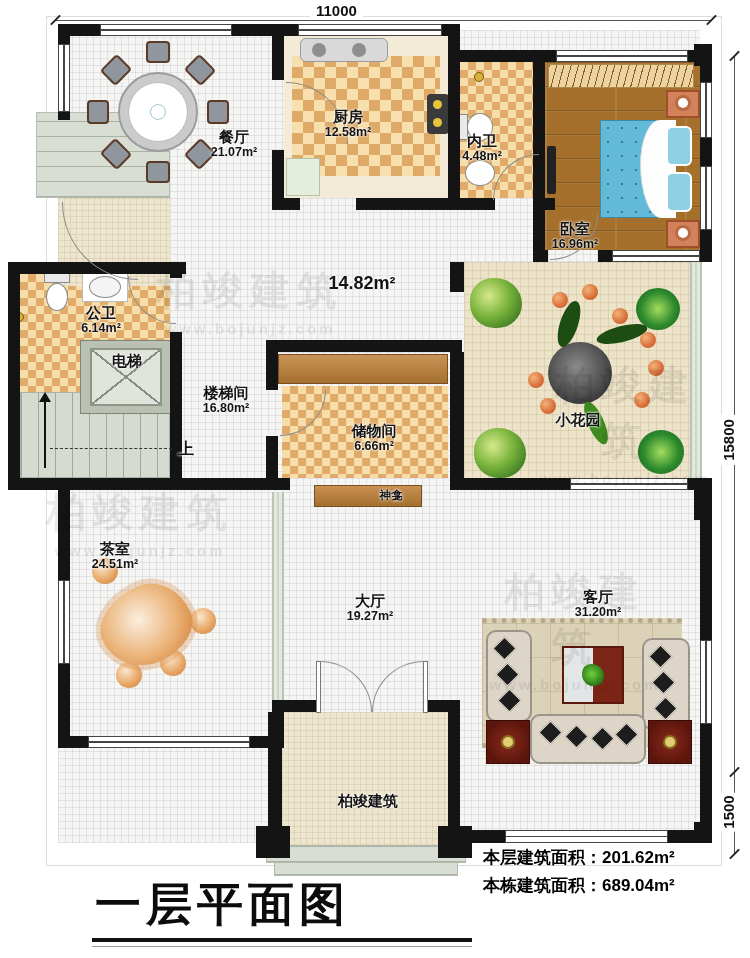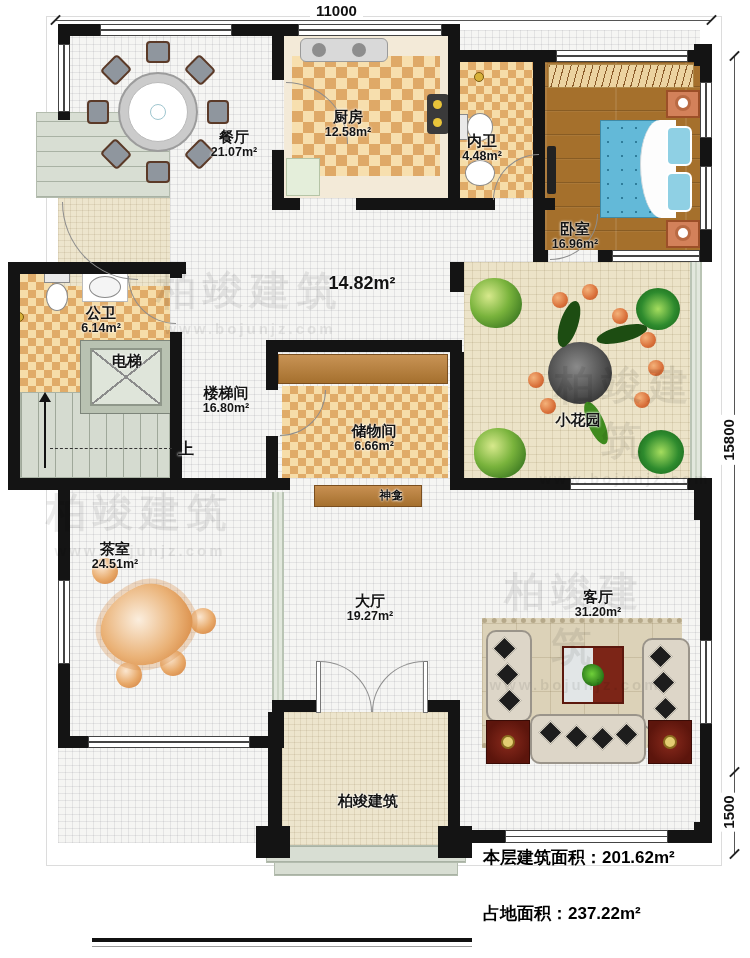--- a/index.html
+++ b/index.html
@@ -344,26 +344,27 @@
   <div class="a tick" style="left:705px;top:19px;"></div>
   <div class="a dim" style="left:310px;top:2px;background:#fff;padding:0 6px;">11000</div>
   <div class="a dimline" style="left:734px;top:56px;width:1px;height:716px;"></div>
   <div class="a tick" style="left:728px;top:55px;"></div>
   <div class="a tick" style="left:728px;top:771px;"></div>
   <div class="a dim" style="left:728px;top:440px;transform:translate(-50%,-50%) rotate(-90deg);background:#fff;padding:0 4px;">15800</div>
   <div class="a dimline" style="left:734px;top:772px;width:1px;height:82px;"></div>
   <div class="a tick" style="left:728px;top:853px;"></div>
   <div class="a dim" style="left:728px;top:812px;transform:translate(-50%,-50%) rotate(-90deg);background:#fff;padding:0 3px;">1500</div>
 
+  <div class="a" style="left:95px;top:874px;font-size:46px;font-weight:700;letter-spacing:5px;z-index:50;color:#0c0c0c;">一层平面图</div>
   <div class="a" style="left:92px;top:938px;width:380px;height:4px;background:#111;z-index:50;"></div>
   <div class="a" style="left:92px;top:946px;width:380px;height:1px;background:#9a9a9a;z-index:50;"></div>
 
   <div class="stat-row" style="top:846px;text-align:right;">
     <span>本层建筑面积：</span><span>201.62m²</span>
   </div>
-  <div class="stat-row" style="top:902px;">
-    <span>占地面积：</span><span>237.22m²</span>
+  <div class="stat-row" style="top:874px;">
+    <span>本栋建筑面积：</span><span>689.04m²</span>
   </div>
   <div class="stat-row" style="top:974px;">
     <span>层高：</span><span>3.9m</span>
   </div>
 
 </div>
 
 </body></html>

